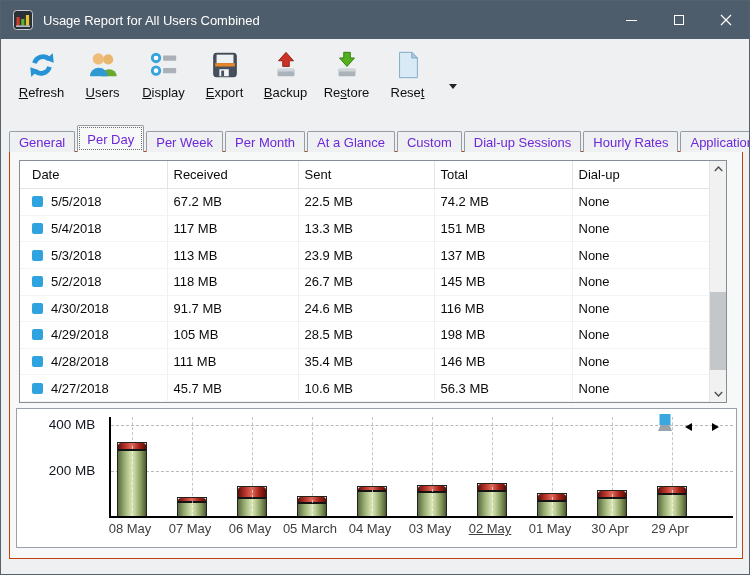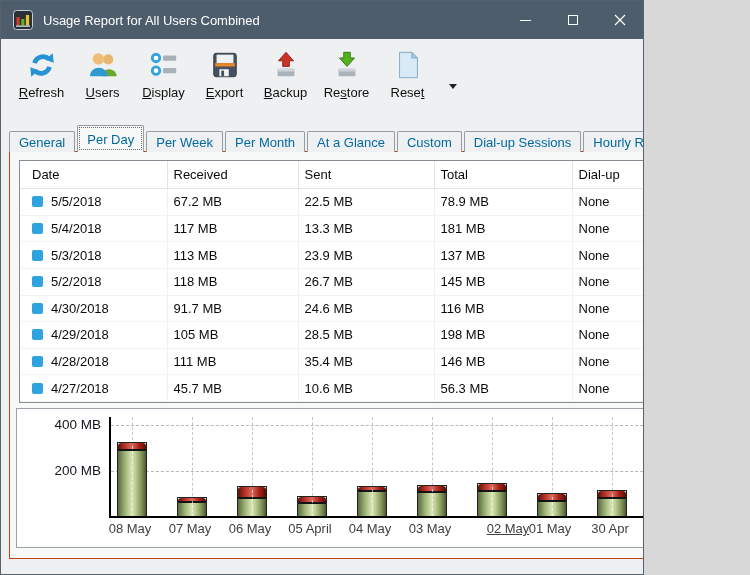--- a/index.html
+++ b/index.html
@@ -1,36 +1,36 @@
 <!DOCTYPE html>
 <html><head>
 <meta charset="utf-8">
 <style>
   html,body{margin:0;padding:0;background:#d8d8d8;}
-  .window{position:relative;width:644px;height:575px;background:#eef0f1;border:1px solid #55626e;
+  .window{position:relative;width:750px;height:575px;background:#eef0f1;border:1px solid #55626e;
           box-sizing:border-box;font-family:"Liberation Sans","DejaVu Sans",sans-serif;overflow:hidden;}
   
   .titlebar{height:38px;background:#4e5d6b;display:flex;align-items:center;padding-left:12px;}
   .appicon{width:20px;height:20px;flex:0 0 auto;}
   .titletext{color:#ffffff;font-size:13px;margin-left:10px;flex:1;white-space:nowrap;}
   .winbtns{display:flex;height:100%;}
   .wbtn{width:47px;height:100%;display:flex;align-items:center;justify-content:center;}
   .min-glyph{width:11px;height:1px;background:#fff;}
   .max-glyph{width:10px;height:10px;border:1px solid #fff;box-sizing:border-box;}
   
   .toolbar{height:86px;display:flex;align-items:flex-start;padding:10px 0 0 10px;box-sizing:border-box;}
   .tbtn{width:61px;display:flex;flex-direction:column;align-items:center;}
   .ticon{width:32px;height:32px;display:flex;align-items:center;justify-content:center;}
   .ticon svg{width:30px;height:30px;}
   .tlabel{font-size:13px;color:#101010;margin-top:4px;white-space:nowrap;}
   .overflow-btn{margin:30px 0 0 8px;width:14px;height:14px;display:flex;align-items:center;justify-content:center;}
   .tri-down{width:0;height:0;border-left:4px solid transparent;border-right:4px solid transparent;border-top:5px solid #222;}
   
   .tabstrip{display:flex;align-items:flex-end;height:27px;padding-left:8px;position:relative;z-index:2;}
-  .tab{height:21px;padding:0 9px;display:flex;align-items:center;font-size:13px;color:#0369a1;
+  .tab{height:21px;padding:0 9px;display:flex;align-items:center;font-size:13px;color:#6d28d9;
        background:#eef0f1;border:1px solid #969ca3;border-bottom:none;border-radius:2px 2px 0 0;
        margin-right:2px;box-sizing:border-box;white-space:nowrap;}
   .tab.active{height:27px;background:#f7f8f8;outline:1px dotted #6d6d6d;outline-offset:-3px;z-index:3;}
   
   .tabpage{position:absolute;left:8px;top:150px;width:734px;height:408px;background:#f7f8f8;
            border:1px solid #c2410c;box-sizing:border-box;z-index:1;}
   
   .gridwrap{position:absolute;left:9px;top:8px;width:708px;height:243px;background:#fff;
             border:1px solid #878d95;box-sizing:border-box;display:flex;overflow:hidden;}
   #grid{border-collapse:collapse;table-layout:fixed;width:689px;font-size:13px;color:#0b0b0b;}
@@ -45,21 +45,21 @@
           margin-right:8px;vertical-align:-1px;}
   .sigma{display:inline-block;width:11px;margin-right:8px;font-weight:700;font-size:16px;vertical-align:-2px;}
   
   .vscroll{width:17px;height:100%;background:#f1f1f1;border-left:1px solid #e4e4e4;position:relative;box-sizing:border-box;flex:0 0 auto;}
   .sb-btn{height:16px;width:100%;display:flex;align-items:center;justify-content:center;}
   .sb-btn.down{position:absolute;bottom:0;}
   .sb-thumb{position:absolute;left:0;top:131px;width:16px;height:78px;background:#c4c7c9;}
   
   .chartpanel{position:absolute;left:6px;top:256px;width:721px;height:140px;background:#fff;
               border:1px solid #9aa1a8;box-sizing:border-box;}
-  .ylab{position:absolute;width:58px;height:16px;line-height:16px;text-align:right;font-size:13.5px;color:#12161d;}
+  .ylab{position:absolute;width:58px;height:16px;line-height:16px;text-align:center;font-size:13.5px;color:#12161d;}
   .plot{position:absolute;left:92px;top:8px;width:622px;height:99px;
         border-left:2px solid #000;border-bottom:2px solid #000;box-sizing:content-box;}
   .hgrid{position:absolute;left:0;right:0;height:0;border-top:1px dashed #b8b8b8;z-index:0;}
   .vgrid{position:absolute;top:0;bottom:0;width:0;border-left:1px dashed #c6c6c6;z-index:0;}
   .bar{position:absolute;bottom:0;width:30px;box-sizing:border-box;border:1px solid #20241a;border-bottom:none;
        display:flex;flex-direction:column;z-index:2;}
   .bar-sent{background:linear-gradient(90deg,#5e0f0b,#c33b30 30%,#dc6a5e 50%,#a82318 75%,#550d09);
             border-bottom:2px solid #141414;border-radius:3px 3px 0 0;flex:0 0 auto;}
   .bar-recv{flex:1;background:linear-gradient(90deg,#5c6a42,#9db375 25%,#d6e2b4 48%,#c3d39b 60%,#7e9155 85%,#4c5936);}
   .bar-mid{position:absolute;left:50%;top:3px;bottom:0;border-left:1px dashed rgba(255,255,255,.6);z-index:3;}
@@ -212,28 +212,28 @@
               <th>Sent</th>
               <th>Total</th>
               <th>Dial-up</th>
             </tr>
           </thead>
           <tbody>
             <tr>
               <td><span class="bullet"></span>5/5/2018</td>
               <td>67.2 MB</td>
               <td>22.5 MB</td>
-              <td>78.9 MB</td>
+              <td>74.2 MB</td>
               <td>None</td>
             </tr>
             <tr>
               <td><span class="bullet"></span>5/4/2018</td>
               <td>117 MB</td>
               <td>13.3 MB</td>
-              <td>181 MB</td>
+              <td>151 MB</td>
               <td>None</td>
             </tr>
             <tr>
               <td><span class="bullet"></span>5/3/2018</td>
               <td>113 MB</td>
               <td>23.9 MB</td>
               <td>137 MB</td>
               <td>None</td>
             </tr>
             <tr>
@@ -359,23 +359,23 @@
           <path d="M1 17 L3.5 11 h9 L15 17 Z" fill="#9aa3ab"></path>
         </svg>
       </div>
       <div class="chart-arrow left" style="left:668px;top:14px"></div>
       <div class="chart-arrow right" style="left:695px;top:14px"></div>
     <div class="ylab" style="left: 26px; top: 8px;">400 MB</div>
         <div class="ylab" style="left: 26px; top: 54px;">200 MB</div>
         <div class="xlab" style="left: 83px;">08 May</div>
         <div class="xlab" style="left: 143px;">07 May</div>
         <div class="xlab" style="left: 203px;">06 May</div>
-        <div class="xlab" style="left: 263px;">05 April</div>
+        <div class="xlab" style="left: 263px;">05 March</div>
         <div class="xlab" style="left: 323px;">04 May</div>
         <div class="xlab" style="left: 383px;">03 May</div>
-        <div class="xlab" style="left: 461px; text-decoration: underline;">02 May</div>
+        <div class="xlab" style="left: 443px; text-decoration: underline;">02 May</div>
         <div class="xlab" style="left: 503px;">01 May</div>
         <div class="xlab" style="left: 563px;">30 Apr</div>
         <div class="xlab" style="left: 623px;">29 Apr</div>
       </div>
 
   </div>
 </div>
 
 </body></html>

